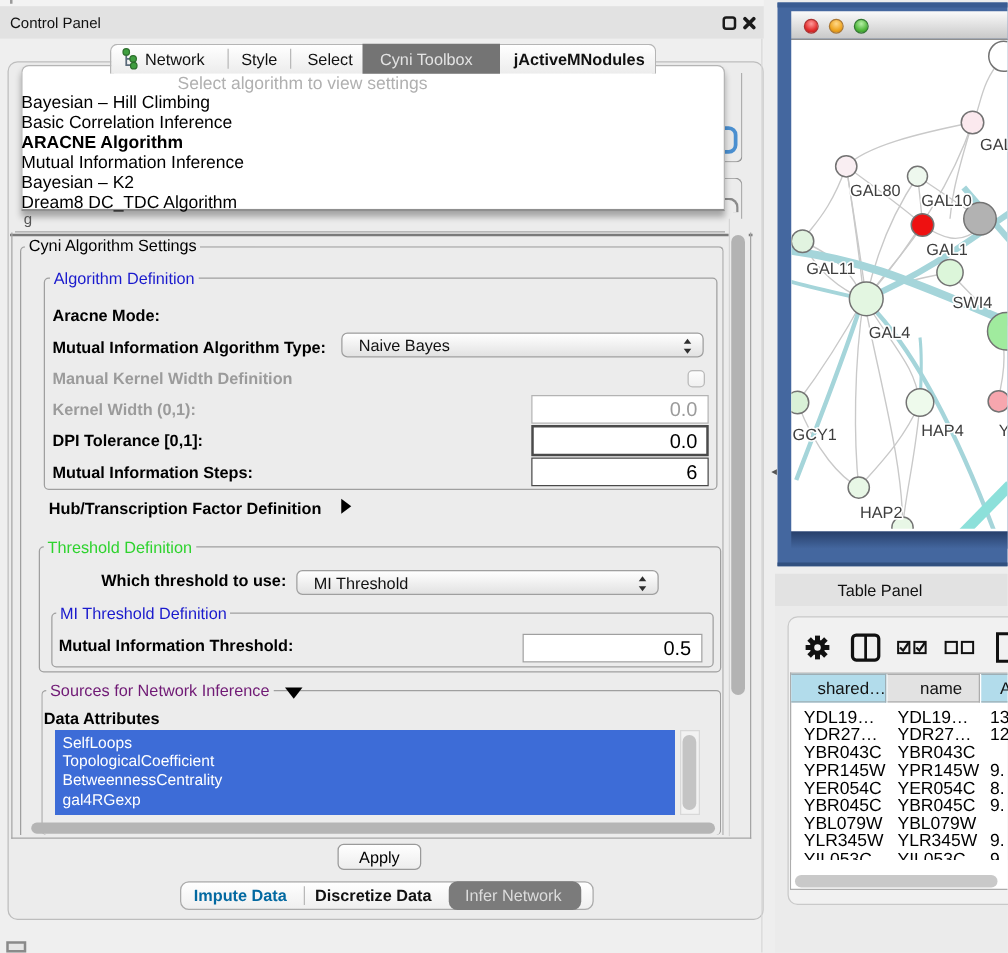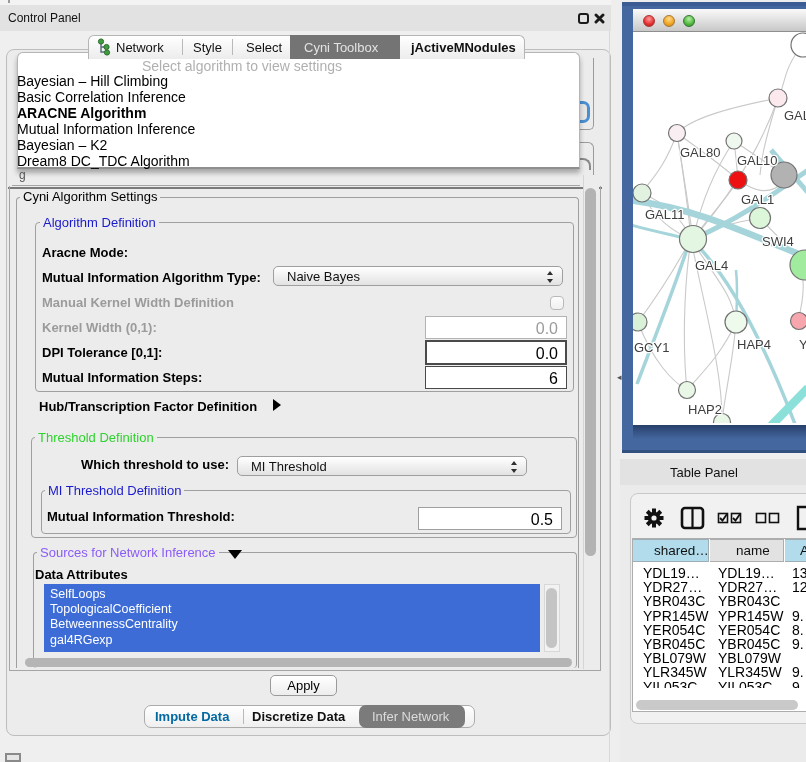--- a/index.html
+++ b/index.html
@@ -119,21 +119,21 @@
       <span class="ct">MI Threshold</span>
       <span class="arrows"></span>
     </div>
 
 <div class="gbox" style="left:41px;top:490px;width:530px;height:44px;"></div>
 <div class="grouplbl" style="left:45px;top:484px;color:#1a1acd;">MI Threshold Definition</div>
 <div class="lbl" style="left:47px;top:509px;">Mutual Information Threshold:</div>
 <div class="fld" style="left:418px;top:507px;width:144px;height:23px;border:1px solid #9f9f9f;color:#000;padding:3px 8px 0 0;">0.5</div>
 
 <div class="gbox" style="left:33px;top:552px;width:544px;height:116px;border-bottom:none;"></div>
-<div class="grouplbl" style="left:37px;top:546px;color:#8b5cf6;">Sources for Network Inference</div>
+<div class="grouplbl" style="left:37px;top:546px;color:#701a75;">Sources for Network Inference</div>
 <div class="abs" style="left:228px;top:550px;width:0;height:0;border-left:7px solid transparent;border-right:7px solid transparent;border-top:9px solid #000;"></div>
 
 <div class="lbl" style="left:35px;top:567px;">Data Attributes</div>
 <div class="abs" style="left:44px;top:584px;width:496px;height:68px;background:#3d6cd7;"></div>
 <div class="abs" style="left:50px;top:587px;font-size:12.5px;color:#fff;line-height:15.2px;">SelfLoops<br>TopologicalCoefficient<br>BetweennessCentrality<br>gal4RGexp</div>
 <div class="abs" style="left:544px;top:584px;width:16px;height:68px;background:#f2f2f2;border:1px solid #d8d8d8;"></div>
 <div class="abs" style="left:546px;top:588px;width:11px;height:60px;background:#c4c4c4;border-radius:6px;"></div>
 
 <div class="abs" style="left:25px;top:658px;width:547px;height:9px;background:#b5b5b5;border-radius:5px;"></div>
 

